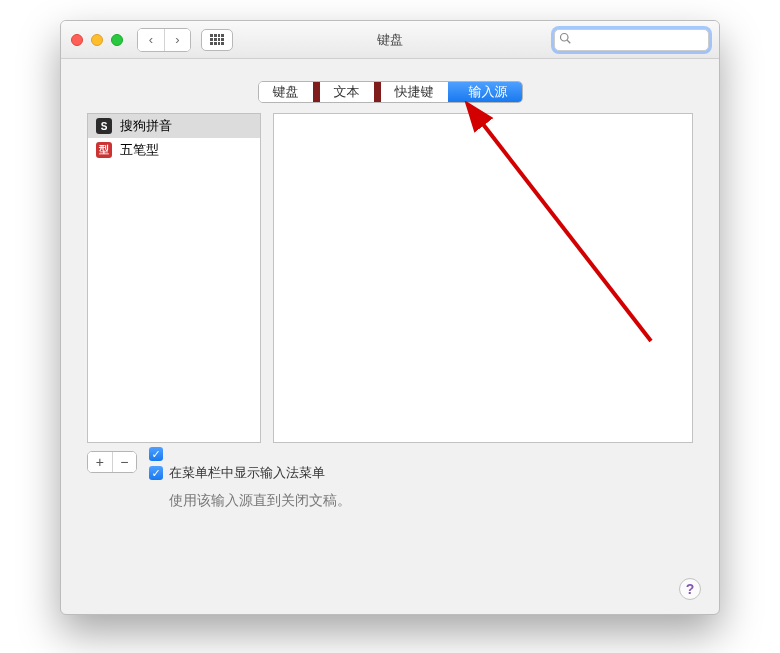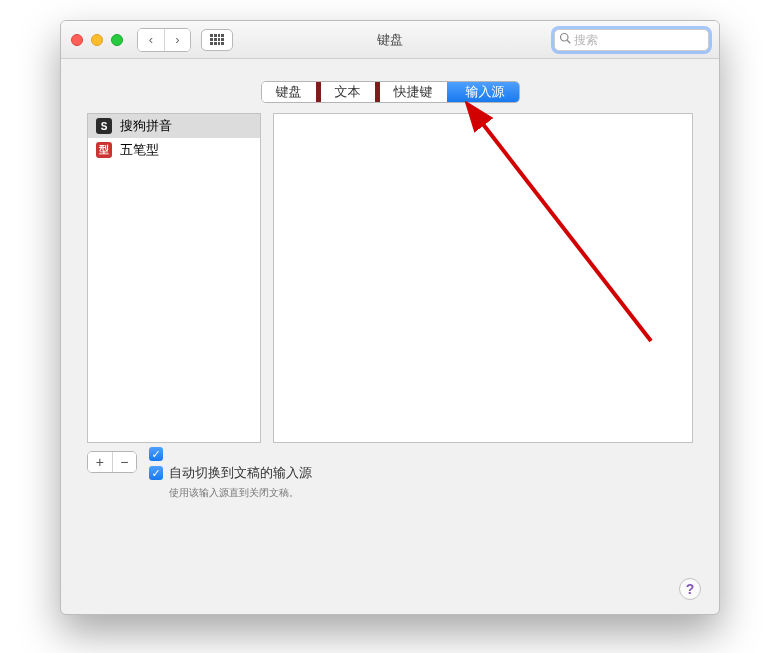--- a/index.html
+++ b/index.html
@@ -79,21 +79,21 @@
       display:flex; justify-content:center; margin-bottom:10px;
     }
     .segctrl {
       display:flex; border:1px solid #b5b5b5; border-radius:5px; overflow:hidden;
       height:22px;
     }
     .segctrl .tab {
       padding:0 14px; font-size:13px; display:flex; align-items:center;
       background:#ffffff; color:#333; cursor:pointer;
     }
-    .segctrl .tab + .tab { border-left:5px solid #7f1d1d; }
+    .segctrl .tab + .tab { border-left:7px solid #7f1d1d; }
     .segctrl .tab.active {
       background:linear-gradient(#4ea0ff,#1879ef);
       color:#fff; border-left-color:transparent;align-items:center;
     }
     .splitarea {
       display:flex; gap:12px;
     }
     .srclist {
       width:174px; height:330px;
       border:1px solid #c2c2c2; background:#fff;
@@ -139,21 +139,21 @@
     .bottom {
       margin-top:8px; margin-left:186px;
     }
     .chk { display:flex; align-items:center; gap:6px; font-size:13px; color:#333; margin-bottom:3px; }
     .chkbox {
       width:14px; height:14px; border-radius:3px;
       background:linear-gradient(#4ea0ff,#1879ef);
       display:flex; align-items:center; justify-content:center;
       color:#fff; font-size:11px; flex-shrink:0;
     }
-    .note { font-size:10px; color:#777; margin-left:20px; margin-top:4px;font-family:Liberation Serif, serif; }
+    .note { font-size:14px; color:#777; margin-left:20px; margin-top:10px;font-family:Liberation Serif, serif; }
     .helpbtn {
       position:absolute; right:18px; bottom:14px;
       width:22px; height:22px; border-radius:50%;
       border:1px solid #c3c3c3; background:#fbfbfb;
       color:#8358b3; font-size:14px; font-weight:bold;
       display:flex; align-items:center; justify-content:center;
       cursor:pointer;
     }
     .arrow-svg { position:absolute; pointer-events:none; }
   </style>
@@ -188,21 +188,20 @@
       </div>
     </div>
     <div class="wtitle">键盘</div>
     <div class="searchwrap">
       <span class="mag">
         <svg width="12" height="12" viewBox="0 0 16 16">
             <circle cx="7" cy="7" r="5" fill="none" stroke="#888" stroke-width="1.6"></circle>
             <line x1="11" y1="11" x2="15" y2="15" stroke="#888" stroke-width="1.6"></line>
           </svg>
       </span>
-      <input type="text" placeholder="搜索" style="">
 
     </div>
   </div>
 
   <div class="content">
     <div class="tabbar">
       <div class="segctrl">
         <div class="tab">
             <span>键盘</span>
           </div>
@@ -236,21 +235,21 @@
       <div class="addremove">
         <button>+</button>
         <button>−</button>
       </div>
       <div class="bottom" style="margin-left:12px; margin-top:4px;">
         <label class="chk">
           <span class="chkbox">✓</span>
         </label>
         <label class="chk">
           <span class="chkbox">✓</span>
-          <span>自动切换到文稿的输入源</span>
+          <span>在菜单栏中显示输入法菜单</span>
         </label>
         <div class="note">使用该输入源直到关闭文稿。</div>
       </div>
     </div>
 
   </div>
 
   <div class="helpbtn">?</div>
 
   <svg class="arrow-svg" style="left:400px; top:80px;" width="210" height="260">

